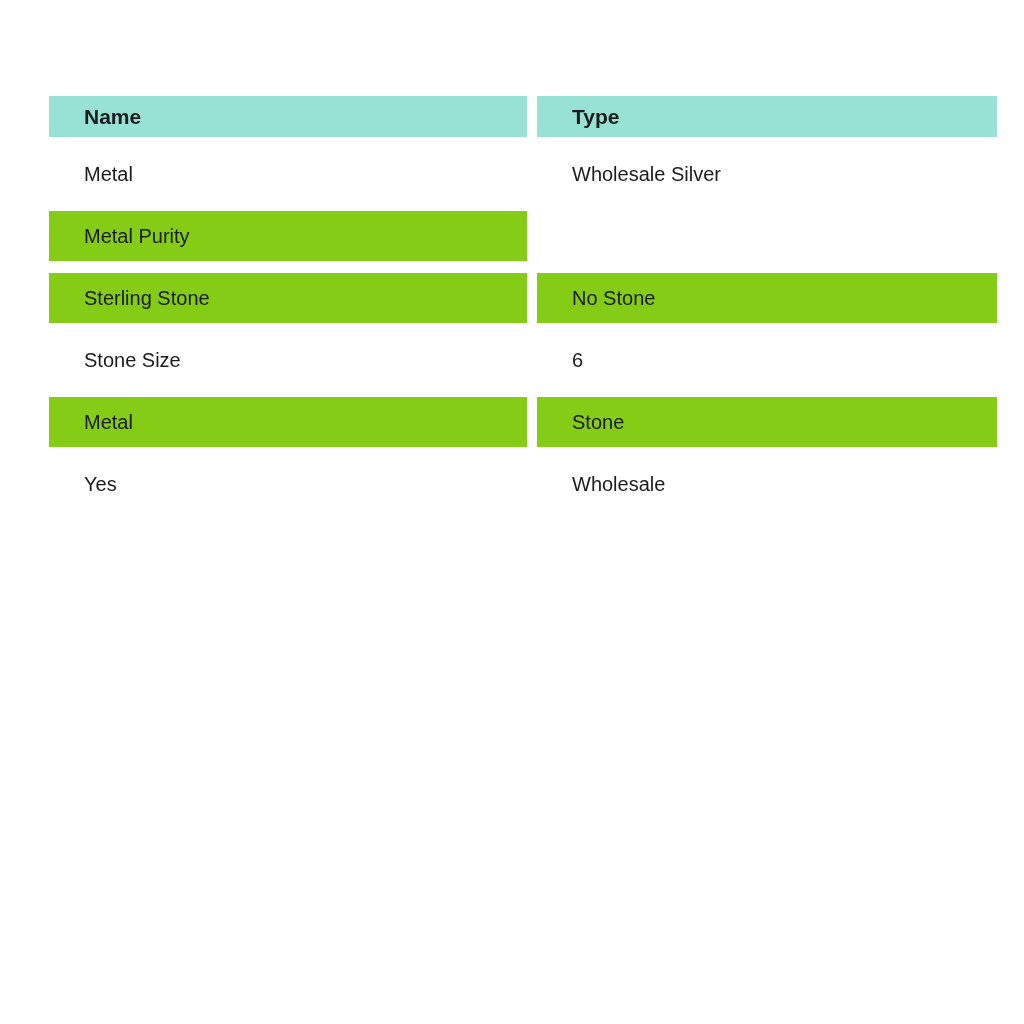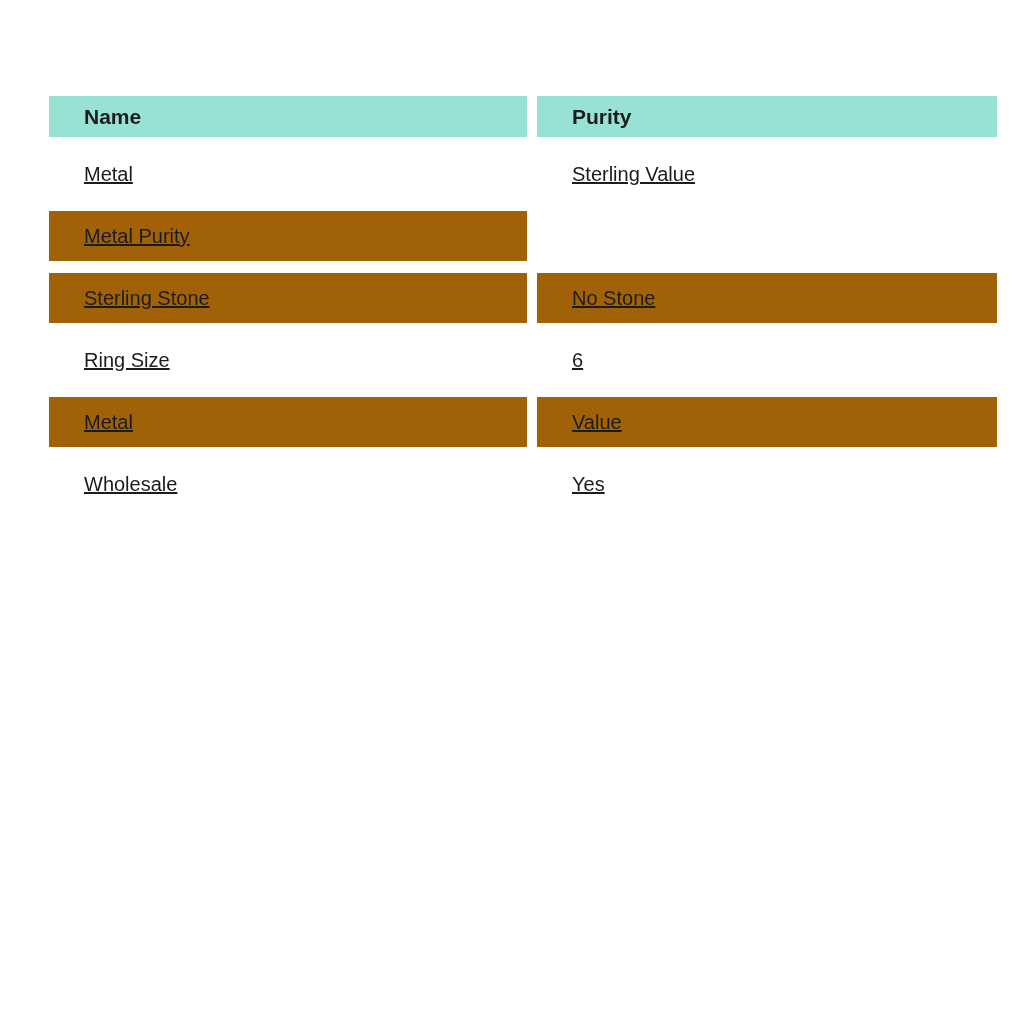--- a/index.html
+++ b/index.html
@@ -31,56 +31,56 @@
     line-height: 1;
     background: transparent;
   }
   .header-row { height: 49px; }
   .header-row .cell {
     background: #97e1d5;
     font-weight: 600;
     font-size: 21px;
   }
   .data-row { height: 58px; }
-  .data-row.alt .cell { background: #a16207; }
-  .data-row .cell { background: #ffffff; text-decoration: underline; }
+  .data-row.alt .cell { background: #84cc16; }
+  .data-row .cell { background: #ffffff; }
 </style>
 </head>
 <body>
 
 <div class="spec-table">
 
   <div class="row header-row">
     <div class="cell">Name</div>
-    <div class="cell">Purity</div>
+    <div class="cell">Type</div>
   </div>
 
   <div class="row data-row">
     <div class="cell">Metal</div>
-    <div class="cell">Sterling Value</div>
+    <div class="cell">Wholesale Silver</div>
   </div>
 
   <div class="row data-row alt">
     <div class="cell">Metal Purity</div>
   </div>
 
 
   <div class="row data-row alt">
     <div class="cell">Sterling Stone</div>
     <div class="cell">No Stone</div>
   </div>
 
   <div class="row data-row">
-    <div class="cell">Ring Size</div>
+    <div class="cell">Stone Size</div>
     <div class="cell">6</div>
   </div>
 
   <div class="row data-row alt">
     <div class="cell">Metal</div>
-    <div class="cell">Value</div>
+    <div class="cell">Stone</div>
   </div>
 
   <div class="row data-row">
+    <div class="cell">Yes</div>
     <div class="cell">Wholesale</div>
-    <div class="cell">Yes</div>
   </div>
 
 </div>
 
 </body></html>

